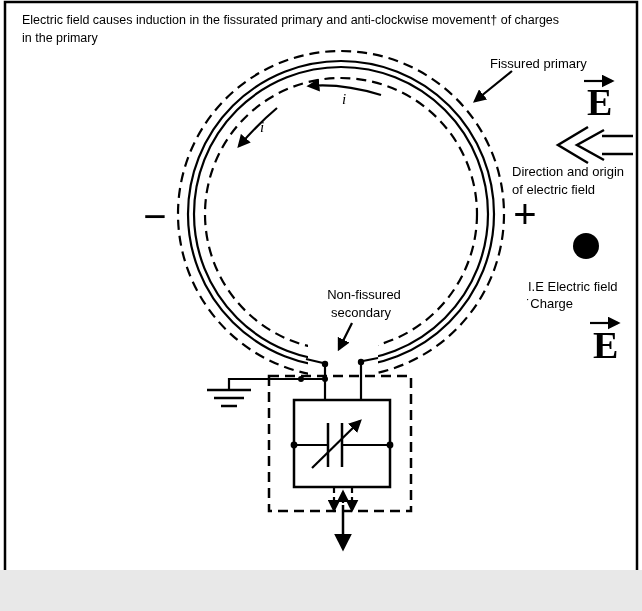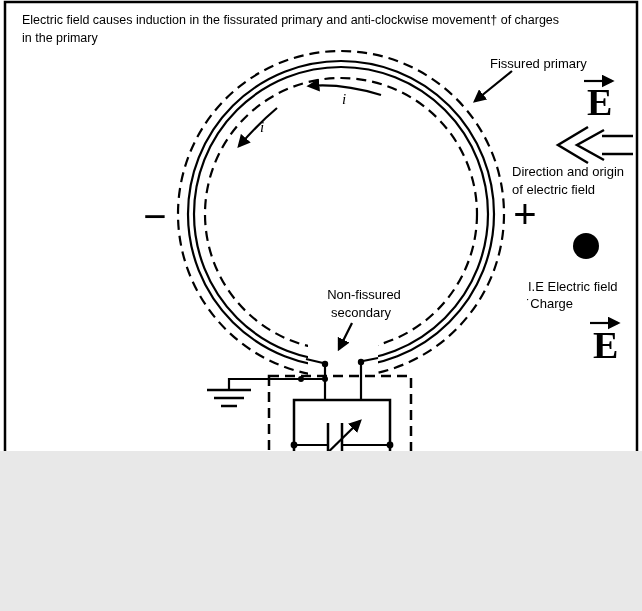--- a/index.html
+++ b/index.html
@@ -1,16 +1,16 @@
 <!DOCTYPE html>
 <html><head>
 <meta charset="utf-8">
 <style>
   html,body { margin:0; padding:0; background:#e8e8e8; }
-  .stage { position:relative; width:642px; height:451px; background:#ffffff; overflow:hidden; }
+  .stage { position:relative; width:642px; height:570px; background:#ffffff; overflow:hidden; }
   svg { position:absolute; left:0; top:0; }
   .title-text { font:12.5px "Liberation Sans", sans-serif; fill:#000; }
   .lbl { font:13px "Liberation Sans", sans-serif; fill:#000; }
   .sym-i { font:italic 15px "Liberation Serif", serif; fill:#000; }
   .sym-e { font:bold 38px "Liberation Serif", serif; fill:#000; }
   .sym-pm { font:40px "Liberation Sans", sans-serif; fill:#000; }
   .ln { stroke:#000; stroke-width:2.2; fill:none; }
   .ln25 { stroke:#000; stroke-width:2.5; fill:none; }
   .dash { stroke-dasharray:10 6; }
   .dash-s { stroke-dasharray:5 4; }

